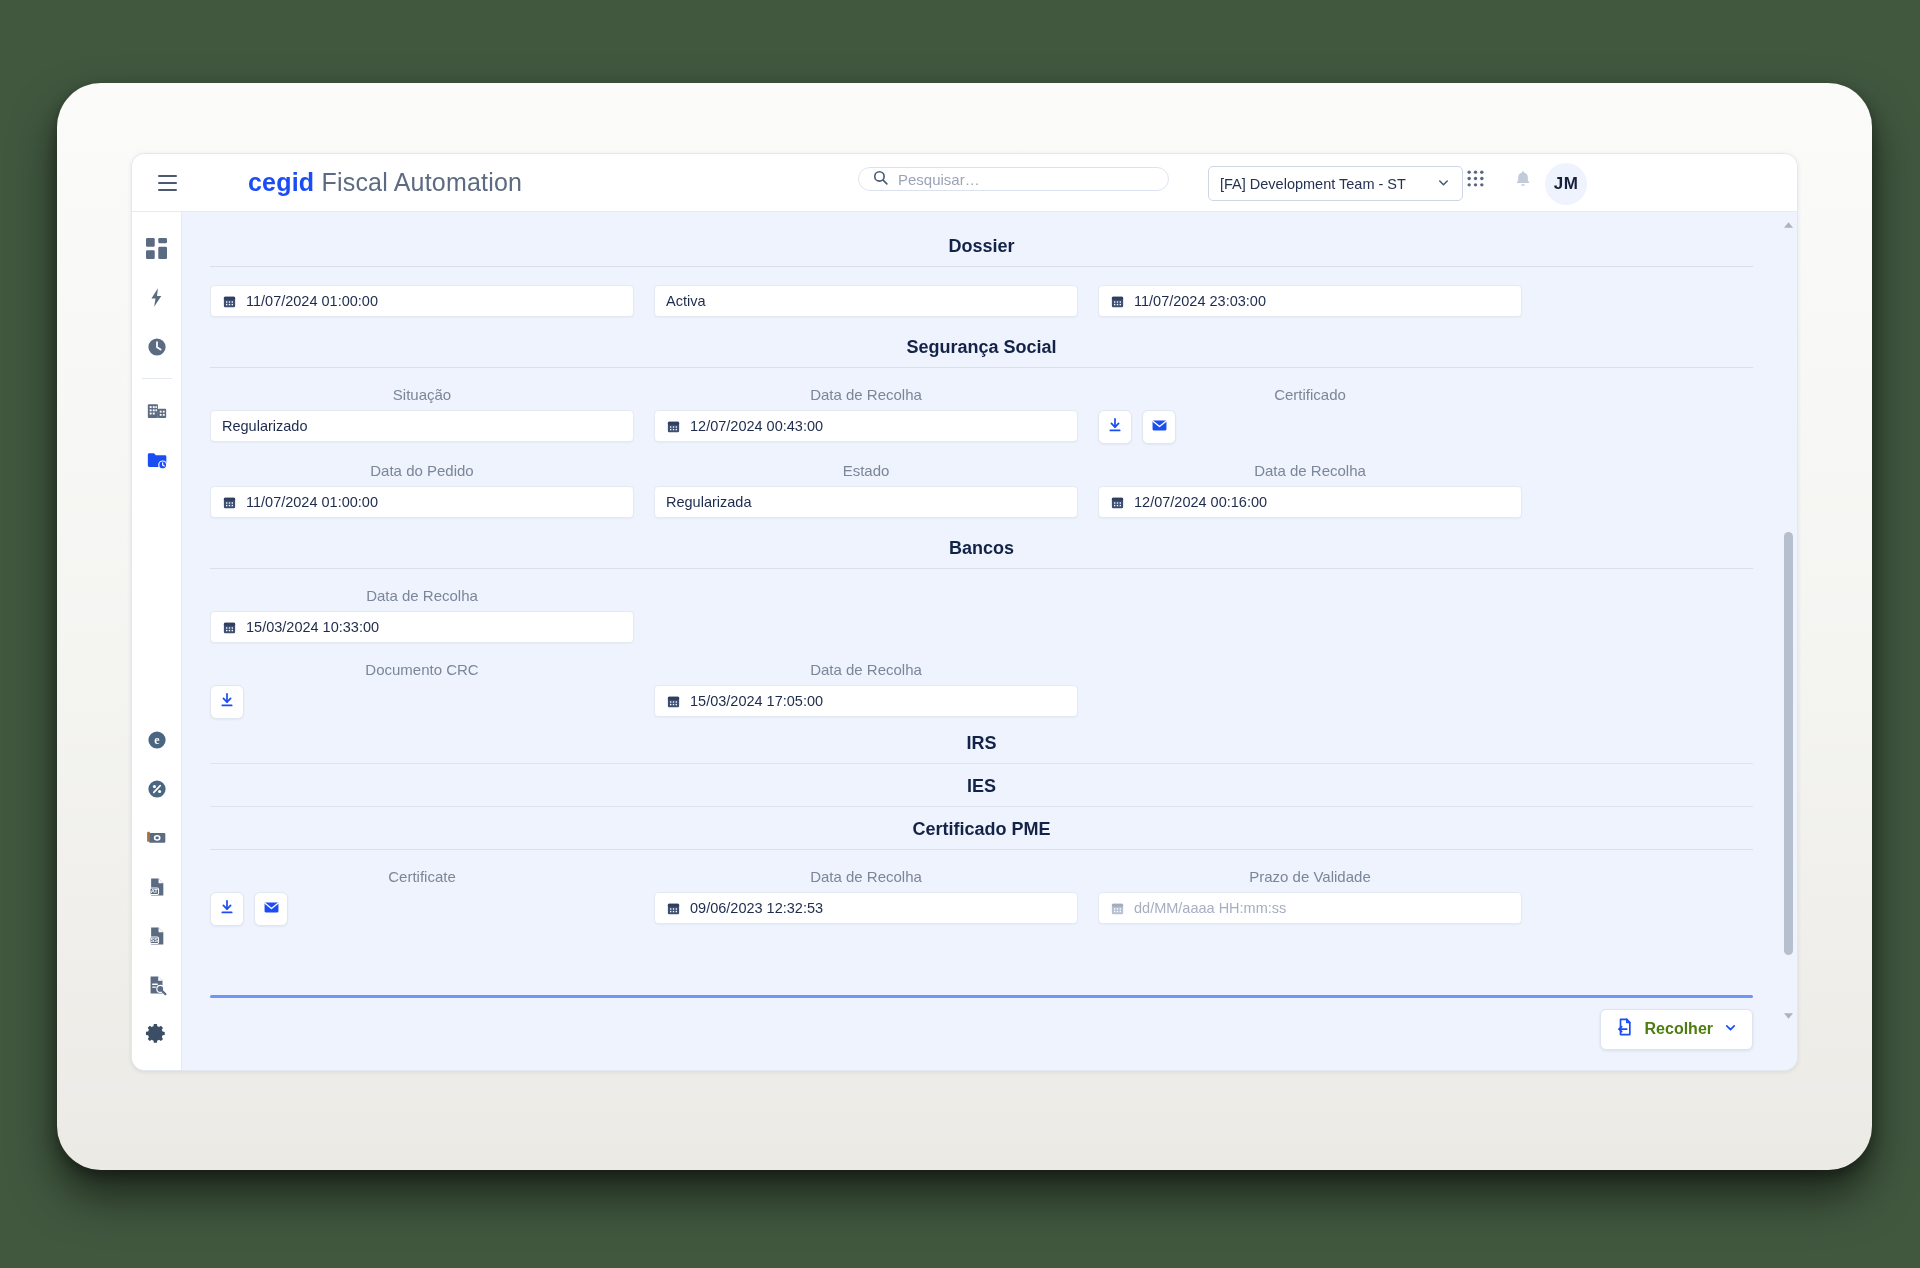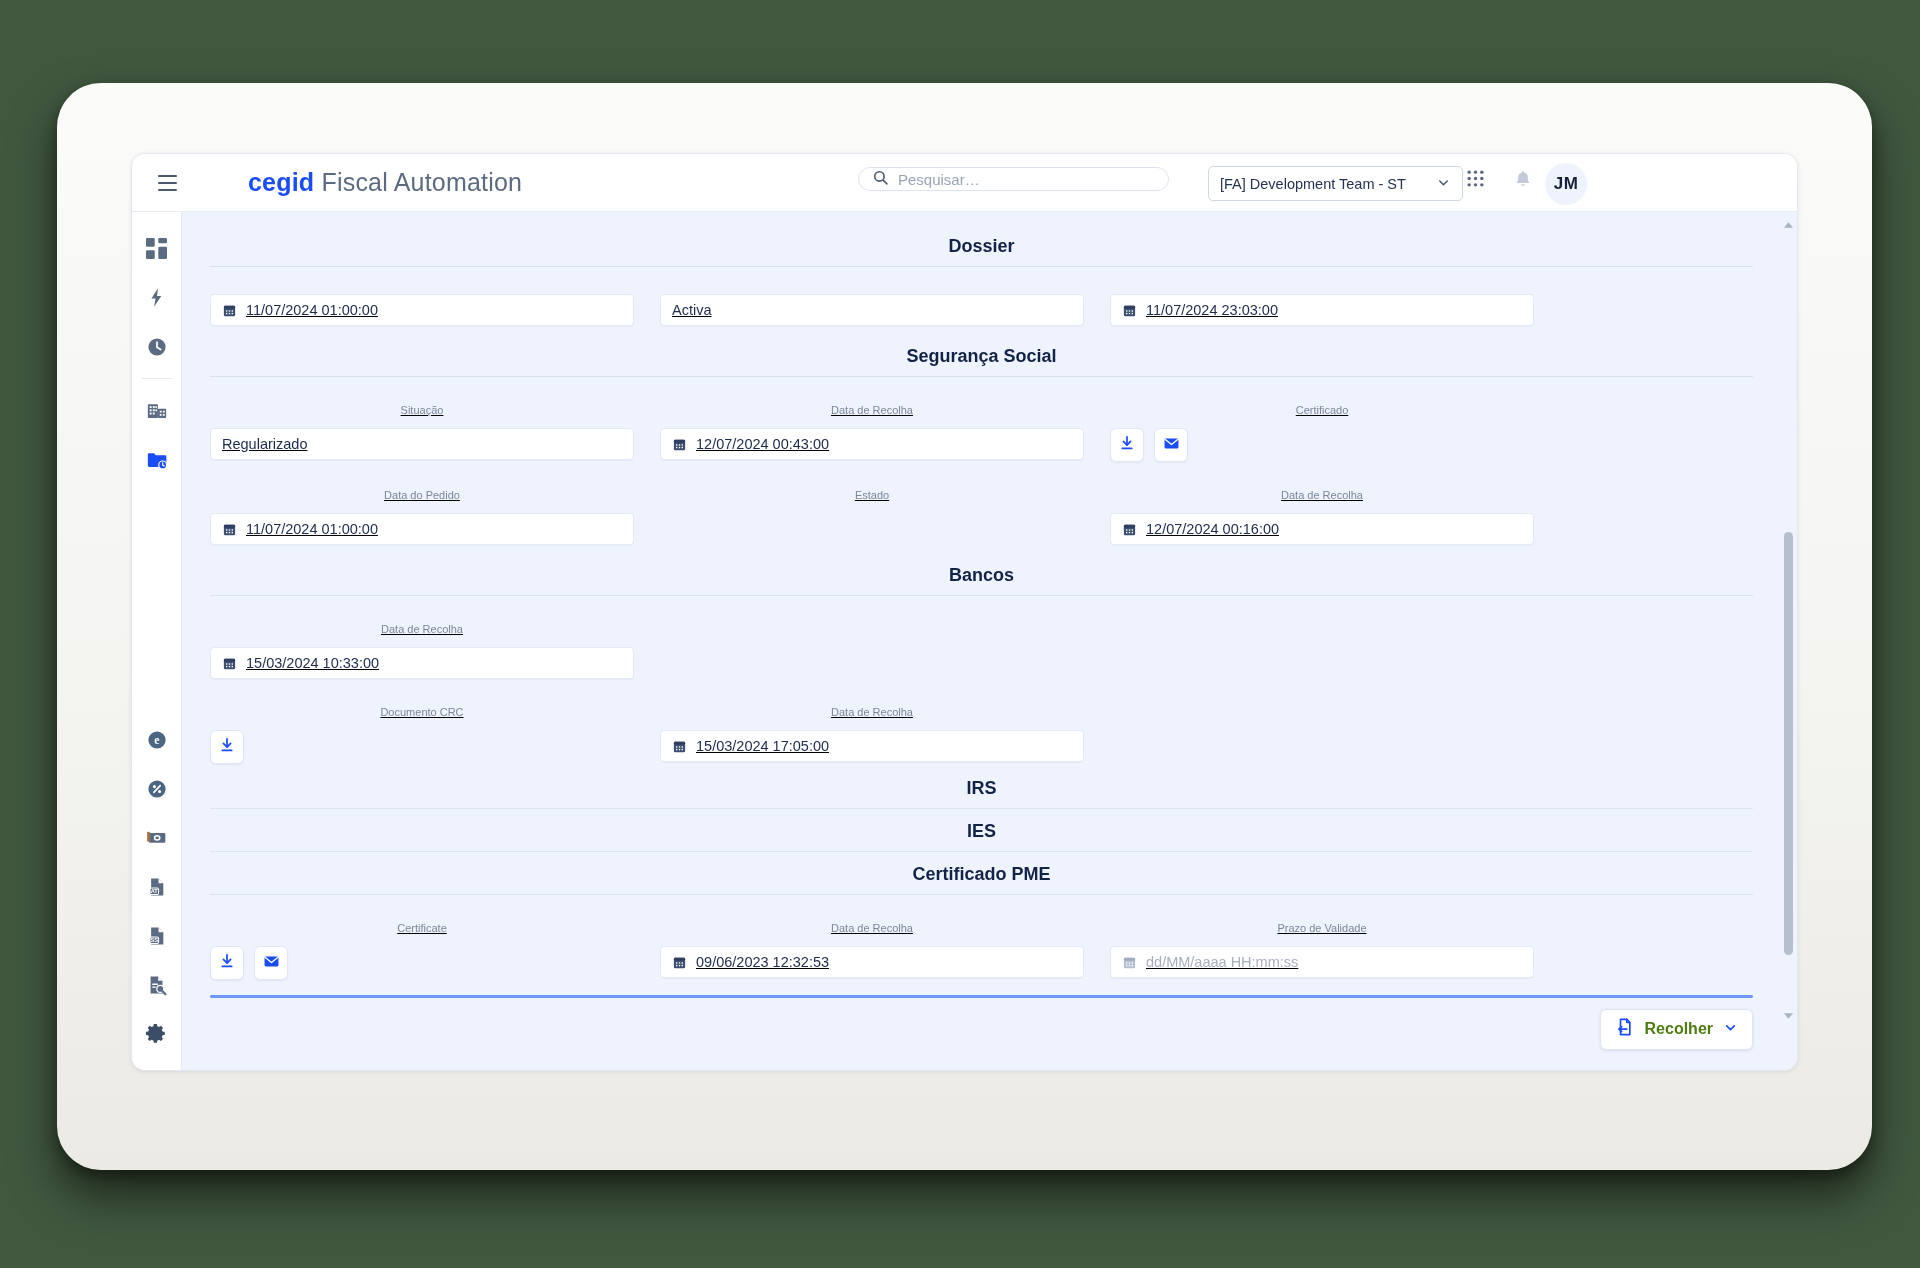--- a/index.html
+++ b/index.html
@@ -104,23 +104,23 @@
     text-align: center;
   }
 
   .sec-title {
     font-size: 18px; font-weight: 700; color: #132347;
     padding-bottom: 9px;
   }
   .sec-rule { height: 1px; background: #d9e0ec; margin-bottom: 3px; }
   .sec-rule.thin { background: #dde4ee; }
 
-  .row { display: flex; gap: 26px; margin-top: 27px; text-decoration: underline; }
+  .row { display: flex; gap: 20px; margin-top: 18px; }
   .col { width: 424px; flex: 0 0 424px; }
-  .fld-label { font-size: 11px; color: #7c8699; margin-bottom: 5px; height: 19px;}
+  .fld-label { font-size: 15px; color: #7c8699; margin-bottom: 5px; height: 19px;}
   .input {
     height: 32px; background: #fff; border: 1px solid #e4e9f2;
     border-radius: 4px; display: flex; align-items: center;
     padding: 0 11px; font-size: 14.5px; color: #1d2b4d;
     box-shadow: 0 1px 1px rgba(30,50,90,.04);
   }
   .input .cal { margin-right: 9px; display: flex; }
   .input .val { white-space: nowrap; }
   .input .val.ph { color: #a6aec0; }
 
@@ -477,20 +477,23 @@
                         <rect x="10.9" y="15.8" width="2.2" height="2.2"></rect>
                         <rect x="15.4" y="15.8" width="2.2" height="2.2"></rect>
                       </g>
                     </svg>
                 </span>
                 <span class="val">11/07/2024 01:00:00</span>
               </div>
             </div>
             <div class="col">
               <div class="fld-label">Estado</div>
+              <div class="input">
+                <span class="val">Regularizada</span>
+              </div>
             </div>
             <div class="col">
               <div class="fld-label">Data de Recolha</div>
               <div class="input">
                 <span class="cal">
                   <svg width="15" height="15" viewBox="0 0 24 24" fill="#3d4f72">
                       <rect x="3" y="4.4" width="18" height="16.6" rx="2"></rect>
                       <rect x="3" y="4.4" width="18" height="4.6" rx="2" fill="#2e3f60"></rect>
                       <g fill="#ffffff">
                         <rect x="6.4" y="11.7" width="2.2" height="2.2"></rect>

